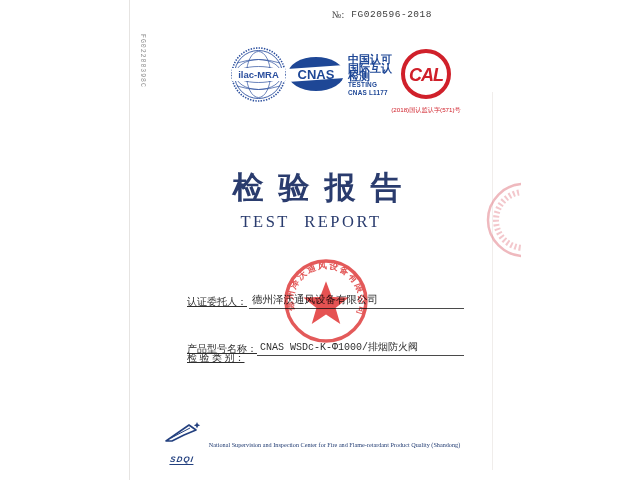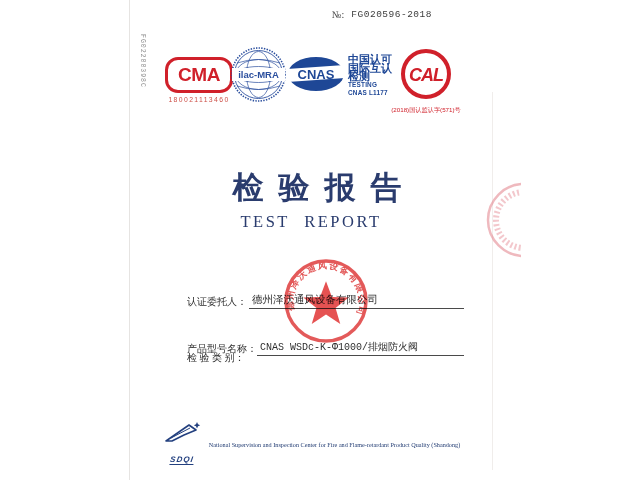--- a/index.html
+++ b/index.html
@@ -32,21 +32,21 @@
   .cal-caption{margin-top:1px;font-family:"Liberation Sans",sans-serif;font-size:6.2px;color:#d0202a;white-space:nowrap;}
 
   .title-cn{position:absolute;left:135px;top:167px;width:364px;text-align:center;
     font-family:"Liberation Sans",sans-serif;font-weight:700;font-size:31px;color:#2a3c6e;
     letter-spacing:15px;text-indent:15px;}
   .title-en{position:absolute;left:129px;top:212px;width:364px;text-align:center;
     font-family:"Liberation Serif",serif;font-weight:400;font-size:16.5px;color:#2a3c6e;
     letter-spacing:2.5px;word-spacing:8px;}
 
   .field-row{position:absolute;left:187px;width:277px;display:flex;align-items:flex-end;color:#2e2e2e;}
-  .field-label{flex:0 0 62px;font-size:10px;white-space:nowrap;}
+  .field-label{flex:0 0 62px;font-size:10px;white-space:nowrap;text-decoration:underline;}
   .field-value{flex:1;border-bottom:1px solid #4a4a4a;padding:0 0 1px 3px;min-height:13px;font-size:10.5px;white-space:nowrap;}
   .row-1{top:293px;} .row-2{top:340px;} .row-3{top:351px;}
   .row-2 .field-value{font-family:"Liberation Mono",monospace;font-size:10px;}
 
   .stamp{position:absolute;left:283px;top:258px;width:86px;height:86px;opacity:.88;mix-blend-mode:multiply;}
   .partial-stamp{position:absolute;left:471px;top:180px;opacity:.55;}
 
   .footer{position:absolute;left:129px;top:421px;width:364px;display:flex;justify-content:center;align-items:center;gap:7px;}
   .footer-logo{flex:0 0 40px;text-align:center;color:#23407f;}
   .footer-logo .sdqi{display:inline-block;font-family:"Liberation Sans",sans-serif;font-style:italic;font-weight:800;
@@ -62,24 +62,20 @@
   <div class="edge edge-left"></div>
   <div class="edge edge-right"></div>
 
   <div class="report-no">
     <span>№:</span>
     <span class="num">FG020596-2018</span>
   </div>
 
   <div class="side-code">FG02200398C</div>
 
-  <div class="cma">
-    <div class="cma-box">CMA</div>
-    <div class="cma-num">180021113460</div>
-  </div>
 
   <svg class="ilac" width="57" height="57" viewBox="0 0 57 57">
     <circle cx="28.5" cy="28.5" r="26.5" fill="none" stroke="#2b4f9e" stroke-width="1.6" stroke-dasharray="1.4,1.3"></circle>
     <circle cx="28.5" cy="28.5" r="24" fill="none" stroke="#2b4f9e" stroke-width="0.9"></circle>
     <ellipse cx="28.5" cy="28.5" rx="23" ry="8" fill="none" stroke="#2b4f9e" stroke-width="0.7"></ellipse>
     <ellipse cx="28.5" cy="28.5" rx="23" ry="15" fill="none" stroke="#2b4f9e" stroke-width="0.7"></ellipse>
     <ellipse cx="28.5" cy="28.5" rx="12" ry="23" fill="none" stroke="#2b4f9e" stroke-width="0.7"></ellipse>
     <path d="M7,17 Q28.5,10 50,17 M7,40 Q28.5,47 50,40" fill="none" stroke="#2b4f9e" stroke-width="0.7"></path>
     <rect x="2" y="22" width="53" height="13" fill="#ffffff"></rect>
     <text x="28.5" y="31.5" text-anchor="middle" font-family="Liberation Sans, sans-serif" font-weight="800" font-size="9.5" fill="#2b4f9e">ilac-MRA</text>

